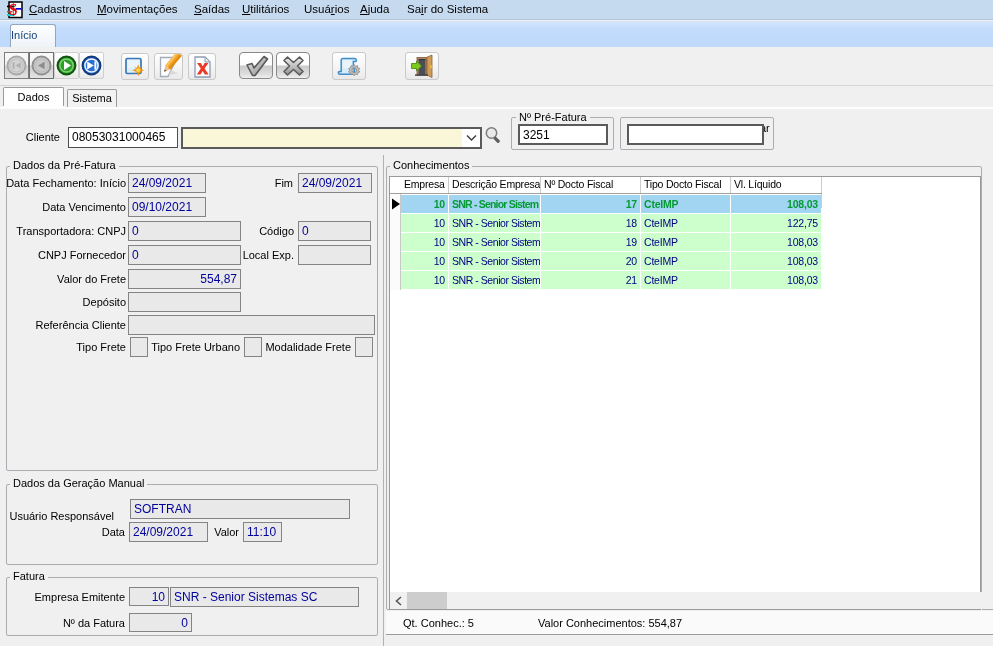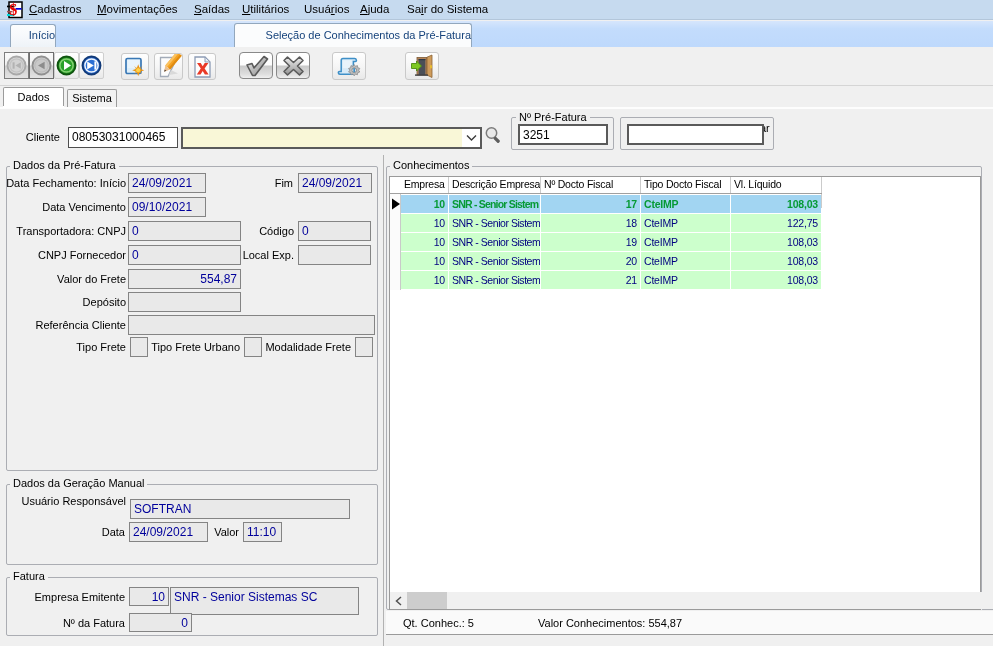--- a/index.html
+++ b/index.html
@@ -4,21 +4,21 @@
 *{margin:0;padding:0;box-sizing:border-box;}
 html,body{width:993px;height:646px;overflow:hidden;}
 body{font-family:"Liberation Sans",sans-serif;font-size:11px;background:#f0f0f0;position:relative;}
 .abs{position:absolute;}
 
 #menubar{left:0;top:0;width:993px;height:20px;background:#c6daef;border-bottom:1px solid #b3c6da;}
 .mi{position:absolute;top:3px;font-size:11.5px;color:#000;}
 .mi u{text-decoration:underline;}
 
 #tabstrip{left:0;top:21px;width:993px;height:26px;background:linear-gradient(180deg,#d6e6fc 0%,#c3dcfc 30%,#bed9fc 100%);}
-.ttab{position:absolute;background:linear-gradient(180deg,#fcfdfe 0%,#f5f8fb 60%,#eef3f8 100%);border:1px solid #92a7bd;border-bottom:none;border-radius:3px 3px 0 0;color:#15427b;font-size:11px;text-align:right;}
+.ttab{position:absolute;background:linear-gradient(180deg,#fcfdfe 0%,#f5f8fb 60%,#eef3f8 100%);border:1px solid #92a7bd;border-bottom:none;border-radius:3px 3px 0 0;color:#15427b;font-size:11px;text-align:left;}
 
 #toolbar{left:0;top:47px;width:993px;height:39px;background:#f0f0f0;border-bottom:1px solid #d5d5d5;}
 .tbtn{position:absolute;border:1px solid #c9c9c9;border-radius:3px;background:linear-gradient(180deg,#fefefe 0%,#f6f6f6 50%,#e9e9e9 100%);}
 .navb{position:absolute;border:1px solid #7d7d7d;background:linear-gradient(180deg,#fafafa 0%,#f1f1f1 47%,#cfcfcf 53%,#e3e3e3 100%);}
 .navc{position:absolute;border:1px solid #cfcfcf;border-radius:2px;background:linear-gradient(180deg,#ffffff 0%,#f6f6f6 55%,#e9e9e9 100%);}
 .bigb{position:absolute;border:1px solid #898989;border-radius:4px;background:linear-gradient(180deg,#ffffff 0%,#fdfdfd 48%,#c9c9c9 52%,#dedede 85%,#efefef 100%);}
 
 .ptab{position:absolute;font-size:11px;color:#000;text-align:center;}
 
 .grp{position:absolute;border:1px solid #abadb3;border-radius:2px;}
@@ -46,21 +46,20 @@
 <span class="mi" style="left:29px"><u>C</u>adastros</span>
 <span class="mi" style="left:97px"><u>M</u>ovimentações</span>
 <span class="mi" style="left:194px"><u>S</u>aídas</span>
 <span class="mi" style="left:242px"><u>U</u>tilitários</span>
 <span class="mi" style="left:304px">Usuá<u>r</u>ios</span>
 <span class="mi" style="left:360px"><u>A</u>juda</span>
 <span class="mi" style="left:407px">Sa<u>i</u>r do Sistema</span>
 </div>
 <div class="abs" id="tabstrip">
 <div class="ttab" style="left:10px;top:3px;width:46px;height:23px;padding-top:4px;">Início</div>
-<div class="ttab" style="left:234px;top:2px;width:238px;height:25px;padding-top:5px;background:#fbfcfd;">Seleção de Conhecimentos da Pré-Fatura</div>
 </div>
 <div class="abs" id="toolbar">
 <div class="navb" style="left:4px;top:5px;width:25px;height:27px;"></div>
 <div class="navb" style="left:29px;top:5px;width:25px;height:27px;border-color:#6e6e6e;"></div>
 <div class="navc" style="left:54px;top:5px;width:25px;height:27px;"></div>
 <div class="navc" style="left:79px;top:5px;width:25px;height:27px;"></div>
 <svg class="abs" style="left:6px;top:8px" width="21" height="21" viewBox="0 0 21 21">
 <circle cx="10.5" cy="10.5" r="9" fill="#d9d9d9" stroke="#a8a8a8" stroke-width="1.9"></circle>
 <circle cx="10.5" cy="10.5" r="6.7" fill="#d3d3d3" stroke="#c2c2c2" stroke-width="1.3"></circle>
 <rect x="6.6" y="7.3" width="2" height="6.4" fill="#b2b2b2"></rect>
@@ -211,32 +210,32 @@
 <div class="inp" style="left:128px;top:315px;width:247px;height:20px;"></div>
 <div class="lab" style="left:0px;top:341px;width:126px;">Tipo Frete</div>
 <div class="inp" style="left:130px;top:337px;width:18px;height:20px;"></div>
 <div class="lab" style="left:100px;top:341px;width:140px;">Tipo Frete Urbano</div>
 <div class="inp" style="left:244px;top:337px;width:18px;height:20px;"></div>
 <div class="lab" style="left:211px;top:341px;width:140px;">Modalidade Frete</div>
 <div class="inp" style="left:355px;top:337px;width:18px;height:20px;"></div>
 
 <div class="grp" style="left:6px;top:484px;width:372px;height:81px;"></div>
 <div class="glab" style="left:10px;top:477px;">Dados da Geração Manual</div>
-<div class="lab" style="left:0px;top:495px;width:126px;">Usuário Responsável</div>
+<div class="lab" style="left:0px;top:510px;width:114px;">Usuário Responsável</div>
 <div class="inp" style="left:130px;top:499px;width:220px;height:20px;">SOFTRAN</div>
 <div class="lab" style="left:0px;top:526px;width:125px;">Data</div>
 <div class="inp" style="left:129px;top:522px;width:79px;height:20px;">24/09/2021</div>
 <div class="lab" style="left:114px;top:526px;width:125px;">Valor</div>
 <div class="inp" style="left:243px;top:522px;width:39px;height:20px;">11:10</div>
 
 <div class="grp" style="left:6px;top:577px;width:372px;height:59px;"></div>
 <div class="glab" style="left:10px;top:570px;">Fatura</div>
 <div class="lab" style="left:0px;top:591px;width:125px;">Empresa Emitente</div>
 <div class="inp rt" style="left:129px;top:587px;width:40px;height:19px;">10</div>
-<div class="inp" style="left:170px;top:587px;width:189px;height:28px;">SNR - Senior Sistemas SC</div>
+<div class="inp" style="left:170px;top:587px;width:189px;height:20px;">SNR - Senior Sistemas SC</div>
 <div class="lab" style="left:0px;top:617px;width:125px;">Nº da Fatura</div>
 <div class="inp rt" style="left:129px;top:613px;width:63px;height:19px;">0</div>
 
 <div class="abs" style="left:383px;top:155px;width:1px;height:491px;background:#b2b2b2;"></div>
 
 <div class="grp" style="left:386px;top:166px;width:596px;height:444px;"></div>
 <div class="glab" style="left:390px;top:159px;">Conhecimentos</div>
 <div class="abs" style="left:389px;top:176px;width:592px;height:434px;background:#fff;border:1px solid #9a9a9a;"></div>
 
 <div class="gh" style="left:390px;top:177px;width:11px;height:17px;"></div>

